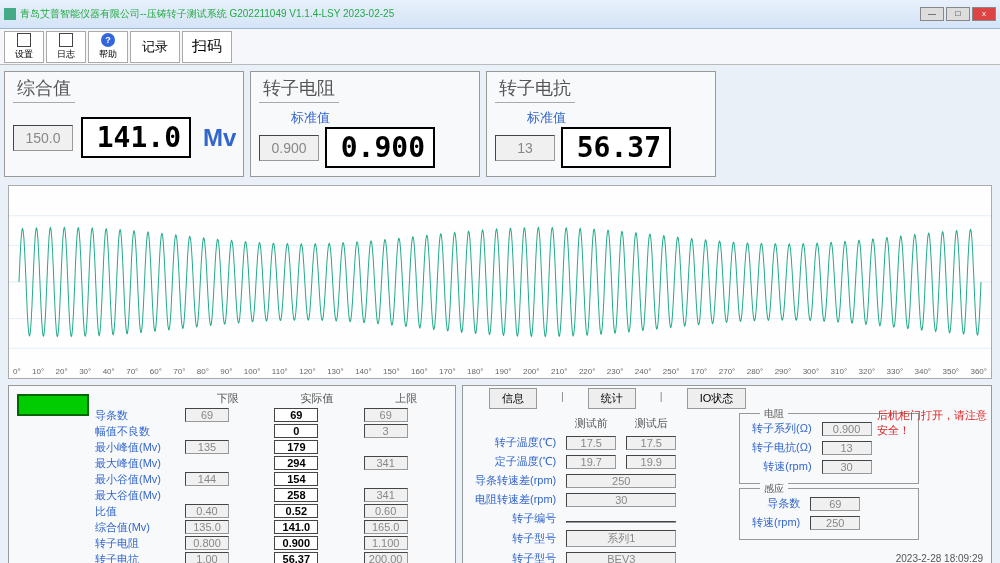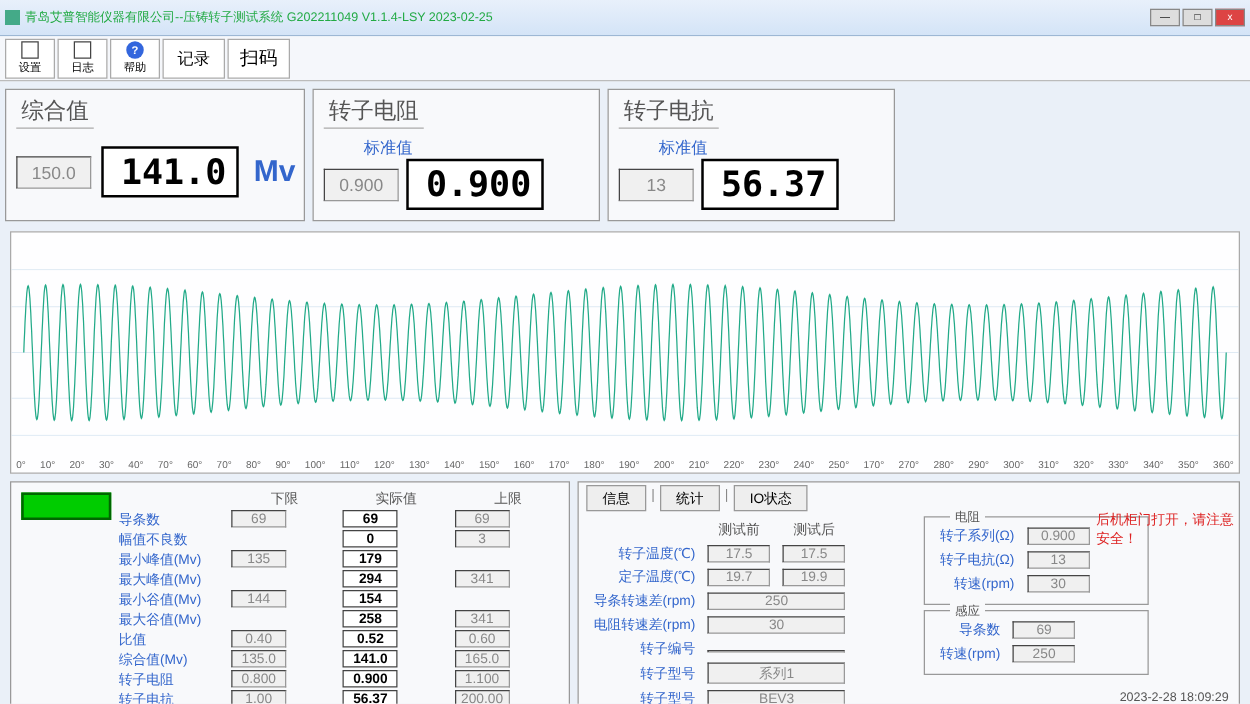--- a/index.html
+++ b/index.html
@@ -38,21 +38,21 @@
 .indicator { width: 72px; height: 22px; background: #0c0; border: 2px solid #060; margin: 4px; }
 .params { flex: 1; font-size: 11px; }
 .params table { border-collapse: collapse; width: 100%; }
 .params th { color: #555; font-weight: normal; padding: 1px 4px; font-size: 11px; }
 .params td { padding: 0 2px; color: #36c; height: 16px; }
 .params td.lbl { color: #36c; width: 90px; font-size: 11px; }
 .params .cell { border: 1px inset #999; background: #f0f0f0; text-align: center; font-size: 11px; padding: 0 2px; min-width: 44px; display: inline-block; color: #888; }
 .params .cell.act { background: #fff; color: #000; font-weight: bold; border: 1px solid #444; }
 .br { flex: 1; border: 1px solid #999; background: #f8f9fb; padding: 2px 6px; position: relative; }
 .tabs { display: flex; gap: 2px; margin-bottom: 4px; }
-.tab { padding: 2px 12px; border: 1px solid #999; background: #eee; font-size: 11px; cursor: pointer; }
+.tab { padding: 2px 12px; border: 1px solid #999; background: #eee; font-size: 11px; cursor: pointer; margin-left: 20px; }
 .tab.sep { border: none; background: none; padding: 2px 2px; color: #888; }
 .info-area { display: flex; gap: 10px; }
 .info-col { font-size: 11px; }
 .info-col table td { padding: 1px 4px; height: 17px; }
 .info-col .lbl { color: #36c; text-align: right; }
 .info-col .cell { border: 1px inset #999; background: #f0f0f0; text-align: center; padding: 0 6px; min-width: 50px; display: inline-block; color: #888; font-size: 11px; }
 .fieldset { border: 1px solid #999; padding: 4px 6px 6px; margin-bottom: 4px; position: relative; }
 .fieldset .leg { position: absolute; top: -7px; left: 20px; background: #f8f9fb; padding: 0 4px; font-size: 10px; color: #555; }
 .warn { color: #d22; font-size: 11px; position: absolute; right: 4px; top: 22px; width: 110px; }
 .ts { position: absolute; right: 8px; bottom: 2px; font-size: 10px; color: #555; }

